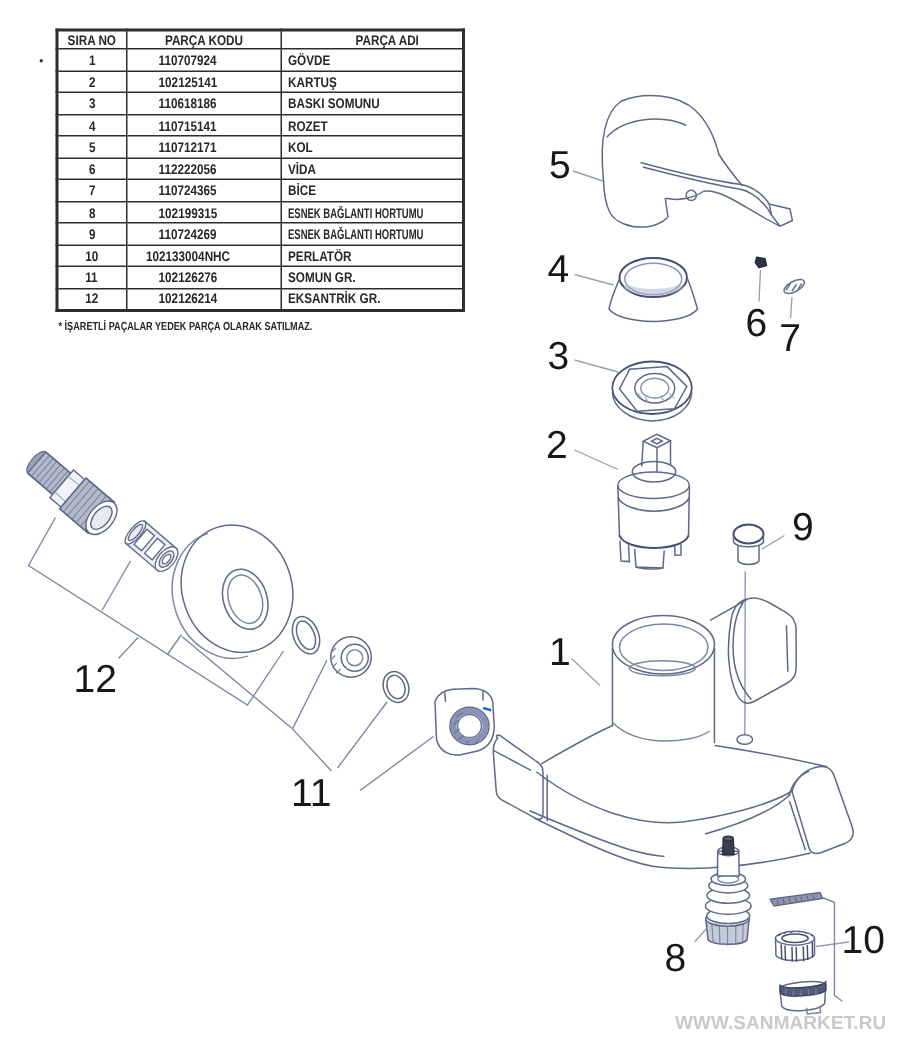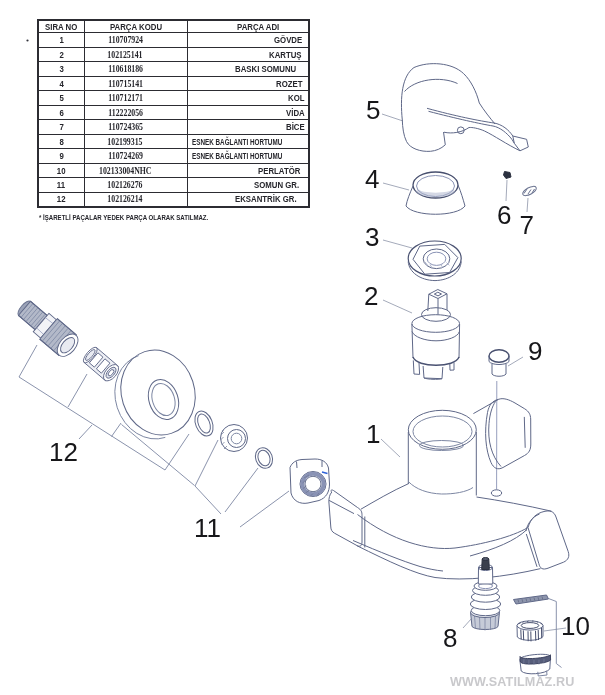--- a/index.html
+++ b/index.html
@@ -3,22 +3,22 @@
 <meta charset="utf-8">
 <style>
 html,body{margin:0;padding:0;}
 body{width:605px;height:695px;background:#ffffff;font-family:"Liberation Sans",sans-serif;overflow:hidden;position:relative;}
 #tablewrap{position:absolute;left:36.5px;top:19px;}
 table{border-collapse:collapse;table-layout:fixed;width:254px;border:2px solid #2c2c32;}
 td,th{box-sizing:border-box;border:1.2px solid #2c2c32;font-family:"Liberation Sans",sans-serif;font-weight:bold;color:#26262c;padding:0;overflow:hidden;white-space:nowrap;text-align:center;}
 th{font-size:9.3px;height:12.8px;}
 td{font-size:9.3px;height:14.5px;text-align:center;}
 td span.c,th span.c{display:inline-block;transform:scaleX(0.84);transform-origin:50% 50%;}
-tr td:nth-child(2){padding-right:21px;font-family:Liberation Serif, serif;}
-td.nm{text-align:right;padding-left:4.5px;}
+tr td:nth-child(2){padding-right:21px;}
+td.nm{text-align:left;padding-left:4.5px;}
 td.nm span.c{transform-origin:0 50%;}
 span.sm{display:inline-block;transform:scaleX(0.68);transform-origin:0 50%;}
 #foot{position:absolute;left:38.5px;top:212.5px;font-size:7.8px;font-weight:bold;color:#26262c;transform:scaleX(0.78);transform-origin:0 0;white-space:nowrap;}
 #wm{position:absolute;left:450px;top:674.5px;font-size:12.6px;font-weight:bold;color:#c9c9cc;letter-spacing:0.1px;}
 svg{position:absolute;left:0;top:0;}
 .lbl{font-family:"Liberation Sans",sans-serif;font-size:26px;fill:#17171a;}
 </style>
 </head>
 <body>
 <div id="tablewrap">
@@ -323,13 +323,13 @@
 
 <path d="M290,467.5 C292,462.5 296,460 302,459.5 L315,459 C322,459 327,462 328.5,468 L329.5,484 C329.5,492 326,498 319,500.5 L308,503 C300,504.5 293,501 291,493 Z"></path>
 <path d="M296.5,461.5 L297,468 M322,460.5 L322,467"></path>
 <ellipse cx="313" cy="484" rx="13" ry="12.5"></ellipse>
 <ellipse cx="313" cy="484" rx="10.7" ry="10.2" stroke="#8a93b5" stroke-width="4" fill="none"></ellipse>
 <ellipse cx="313" cy="484" rx="8" ry="7.7" fill="#ffffff" stroke="#6a7390"></ellipse>
 <path d="M304,478 L309,475 M302.5,483 L306,480 M303,488.5 L306.5,486 M305.5,493 L309,490.5 M310,496.5 L313,493.5 M316.5,496.5 L319,493" stroke="#6a7390" stroke-width="0.7"></path>
 <path d="M322,472 L327.5,473.5" stroke="#2f62d8" stroke-width="1.6"></path>
 </g>
 </svg>
-<div id="wm">WWW.SATILMAZ.RU</div>
+<div id="wm">WWW.SANMARKET.RU</div>
 
 </body></html>

